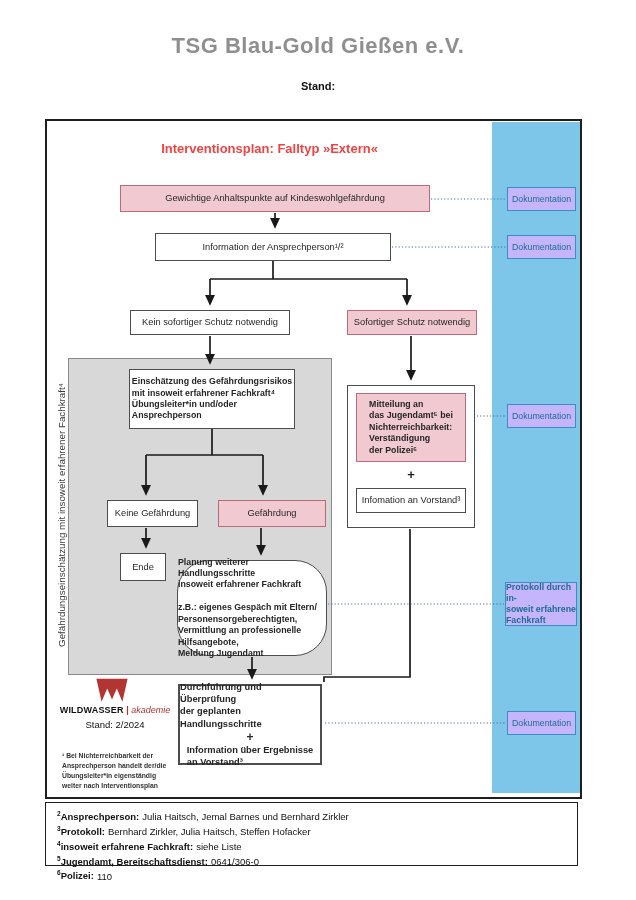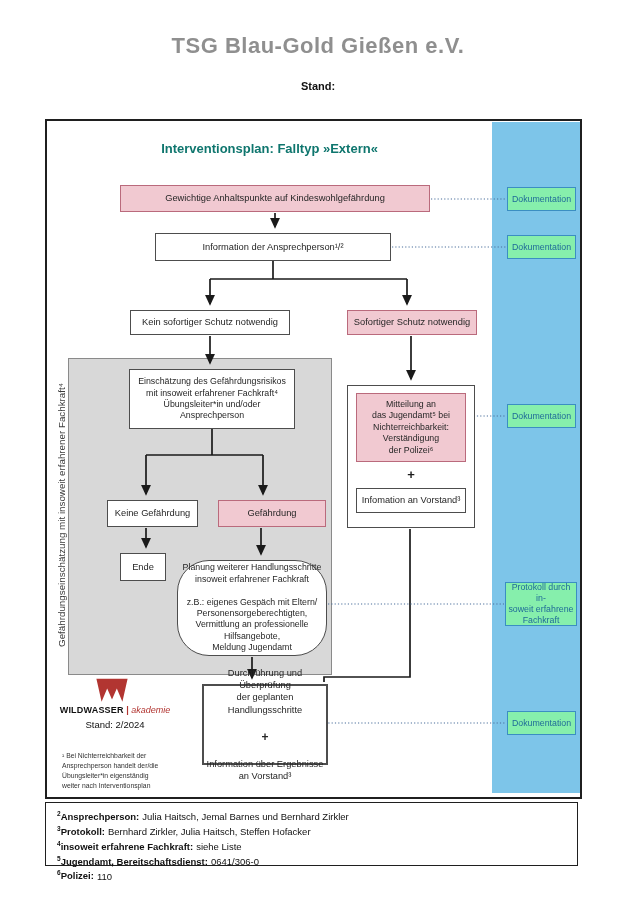--- a/index.html
+++ b/index.html
@@ -1,53 +1,53 @@
 <!DOCTYPE html>
 <html><head>
 <meta charset="utf-8">
 <style>
   html,body{margin:0;padding:0;background:#ffffff;}
   .stage{position:relative;width:636px;height:900px;background:#fff;
          font-family:"Liberation Sans", sans-serif;color:#2b2b2b;overflow:hidden;}
   .abs{position:absolute;}
-  .pre{white-space:pre-line;}
+  .pre{white-space:pre-line;font-weight:bold;}
 
   
   .page-title{top:33px;left:0;width:636px;text-align:center;
               font-size:22px;font-weight:bold;color:#8f8f8f;letter-spacing:.5px;}
   .stand-line{top:80px;left:0;width:636px;display:flex;justify-content:center;
               align-items:baseline;gap:7px;color:#111;}
   .stand-label{font-size:11px;font-weight:bold;}
   .stand-date{font-size:21px;font-weight:bold;}
 
   
   .frame{left:45px;top:119px;width:533px;height:676px;border:2.5px solid #1f1f1f;background:#fff;}
   .sidebar{left:492px;top:122px;width:88px;height:671px;background:#7dc5e9;}
 
   
   .fc-heading{top:141px;left:47px;width:445px;text-align:center;
-              font-size:13px;font-weight:bold;color:#0f766e;}
+              font-size:13px;font-weight:bold;color:#ef4444;}
   .fc-subheading{top:157px;left:47px;width:445px;text-align:center;
               font-size:11px;color:#1c1c1c;}
 
   
   .box{position:absolute;display:flex;align-items:center;justify-content:center;
-       text-align:center;background:#fff;border:1.5px solid #4d4d4d;
+       background:#fff;border:1.5px solid #4d4d4d;
        font-size:9.3px;line-height:1.3;color:#262626;box-sizing:border-box;}
   .pink{background:#f1c9d1;border-color:#ba6a7c;}
   .gray-region{left:68px;top:358px;width:264px;height:317px;background:#d8d8d8;
                border:1.5px solid #8a8a8a;box-sizing:border-box;}
   .rot-label{left:56px;top:668px;width:306px;transform:rotate(-90deg);
              transform-origin:0 0;font-size:9.8px;color:#3a3a3a;text-align:center;}
   .small-txt{font-size:8.8px;}
   .plus{position:absolute;text-align:center;font-weight:bold;font-size:13px;color:#1c1c1c;}
 
   
   .doc{position:absolute;display:flex;align-items:center;justify-content:center;
-       text-align:center;background:#86efac;border:1.4px solid #3b8ec2;
+       background:#c4b5fd;border:1.4px solid #3b8ec2;
        font-size:8.8px;line-height:1.25;color:#206c98;box-sizing:border-box;}
 
   
   .brand-line{top:705px;left:56px;width:118px;text-align:center;font-size:9px;white-space:nowrap;}
   .brand-name{font-weight:bold;color:#111;letter-spacing:.2px;}
   .brand-div{color:#b23531;font-weight:bold;}
   .brand-sub{color:#b23531;font-style:italic;}
   .logo-stand{top:719px;left:56px;width:118px;text-align:center;
               font-size:9.5px;font-weight:normal;color:#111;}
   .tiny-note{top:751px;left:62px;width:112px;font-size:6.8px;line-height:1.45;color:#333;}
@@ -140,21 +140,21 @@
 
   <div class="box" style="left:347px;top:385px;width:128px;height:143px;background:#fff;"></div>
   <div class="box pink pre small-txt" style="left:356px;top:393px;width:110px;height:69px;">Mitteilung an
 das Jugendamt⁵ bei
 Nichterreichbarkeit:
 Verständigung
 der Polizei⁶</div>
   <div class="plus" style="left:347px;top:467px;width:128px;">+</div>
   <div class="box" style="left:356px;top:488px;width:110px;height:25px;">Infomation an Vorstand³</div>
 
-  <div class="box" style="left:178px;top:684px;width:126px;height:81px;border-width:2px;flex-direction:column;gap:16px;margin-left:24px;">
+  <div class="box" style="left:178px;top:684px;width:144px;height:81px;border-width:2px;flex-direction:column;gap:2px;">
     <div class="pre">Durchführung und Überprüfung
 der geplanten Handlungsschritte</div>
     <div style="font-weight:bold;font-size:12px;line-height:10px;">+</div>
     <div class="pre">Information über Ergebnisse
 an Vorstand³</div>
   </div>
 
   <div class="doc" style="left:507px;top:187px;width:69px;height:24px;">Dokumentation</div>
   <div class="doc" style="left:507px;top:235px;width:69px;height:24px;">Dokumentation</div>
   <div class="doc" style="left:507px;top:404px;width:69px;height:24px;">Dokumentation</div>

